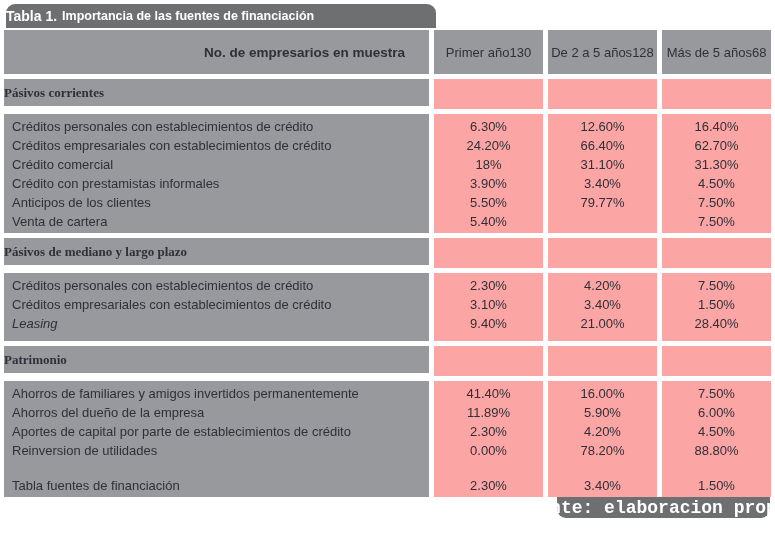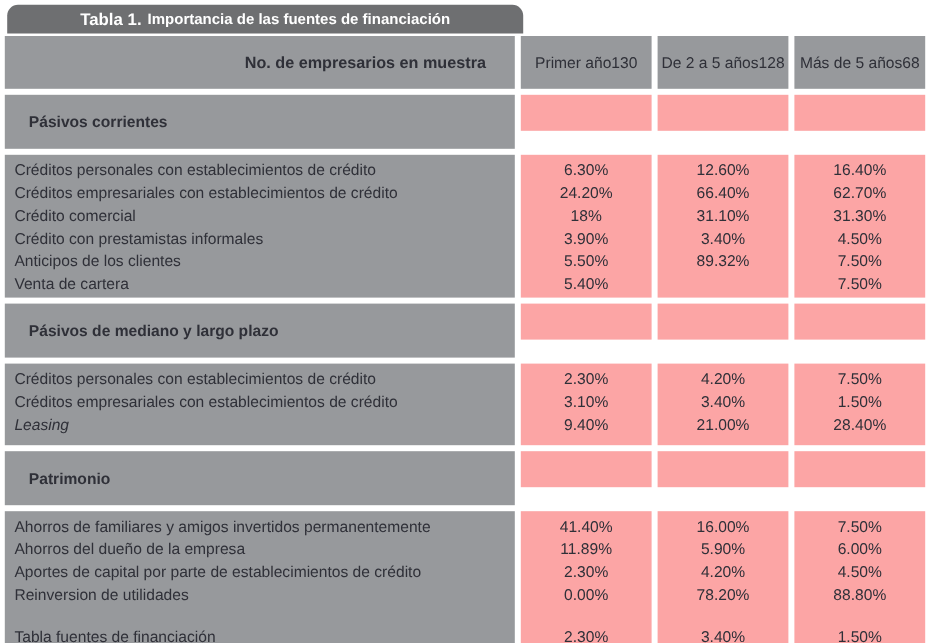--- a/index.html
+++ b/index.html
@@ -3,21 +3,21 @@
 <meta charset="utf-8">
 <style>
   * { margin:0; padding:0; box-sizing:border-box; }
   html,body { width:775px; height:536px; background:#ffffff; overflow:hidden;
     font-family:"Liberation Sans","DejaVu Sans",sans-serif; color:#2f3038; }
   .page { padding:4px 4px 0 4px; }
 
   
   .tab-top {
     margin-left:2px; width:430px; height:24px; background:#6e6f71;
-    border-radius:9px 9px 0 0; display:flex; align-items:center; justify-content:center;
+    border-radius:9px 9px 0 0; display:flex; align-items:center; justify-content:flex-start;
     color:#ffffff; margin-bottom:2px; white-space:nowrap;
   }
   .tab-top .tab-prefix { font-weight:bold; font-size:14px; margin-right:5px; }
   .tab-top .tab-title  { font-weight:bold; font-size:12.5px; }
 
   
   .band { display:grid; grid-template-columns:425px 1fr 1fr 1fr; column-gap:5px; margin-bottom:5px; }
 
   .cell-medium { background:#97999c; }
   .cell-light  { background:#fca5a5; }
@@ -27,22 +27,22 @@
     height:44px; display:flex; align-items:center; justify-content:flex-end;
     padding-right:24px; font-weight:bold; font-size:13.5px;
   }
   .band.header .col-head {
     height:44px; display:flex; flex-direction:row; align-items:center; justify-content:center;
     font-size:13px; line-height:17px;
   }
 
   
   .band.section-title .label-cell {
-    height:45px; display:flex; align-items:center; padding-left:20px;
-    font-weight:bold; font-size:13px;
+    height:27px; display:flex; align-items:center; padding-left:0;
+    font-weight:bold; font-size:13px;font-family:Liberation Serif, serif;
   }
   .band.section-title .cell-light { height:30px; }
 
   
   .band.data .label-cell  { padding:3px 4px 2px 8px; font-size:13px; }
   .band.data .value-cell  { padding:3px 2px 2px 2px; text-align:center; font-size:13px; }
   .band.data .row  { line-height:19px; min-height:19px; white-space:nowrap; }
   .band.data .row.spacer { min-height:16px; line-height:16px; }
   .band.data.pad-b-sm { }
   .band.data.pad-b-sm > div { padding-bottom:8px; }
@@ -104,21 +104,21 @@
       <div class="row">18%</div>
       <div class="row">3.90%</div>
       <div class="row">5.50%</div>
       <div class="row">5.40%</div>
     </div>
     <div class="value-cell cell-light">
       <div class="row">12.60%</div>
       <div class="row">66.40%</div>
       <div class="row">31.10%</div>
       <div class="row">3.40%</div>
-      <div class="row">89.32%</div>
+      <div class="row">79.77%</div>
     </div>
     <div class="value-cell cell-light">
       <div class="row">16.40%</div>
       <div class="row">62.70%</div>
       <div class="row">31.30%</div>
       <div class="row">4.50%</div>
       <div class="row">7.50%</div>
       <div class="row">7.50%</div>
     </div>
   </div>

